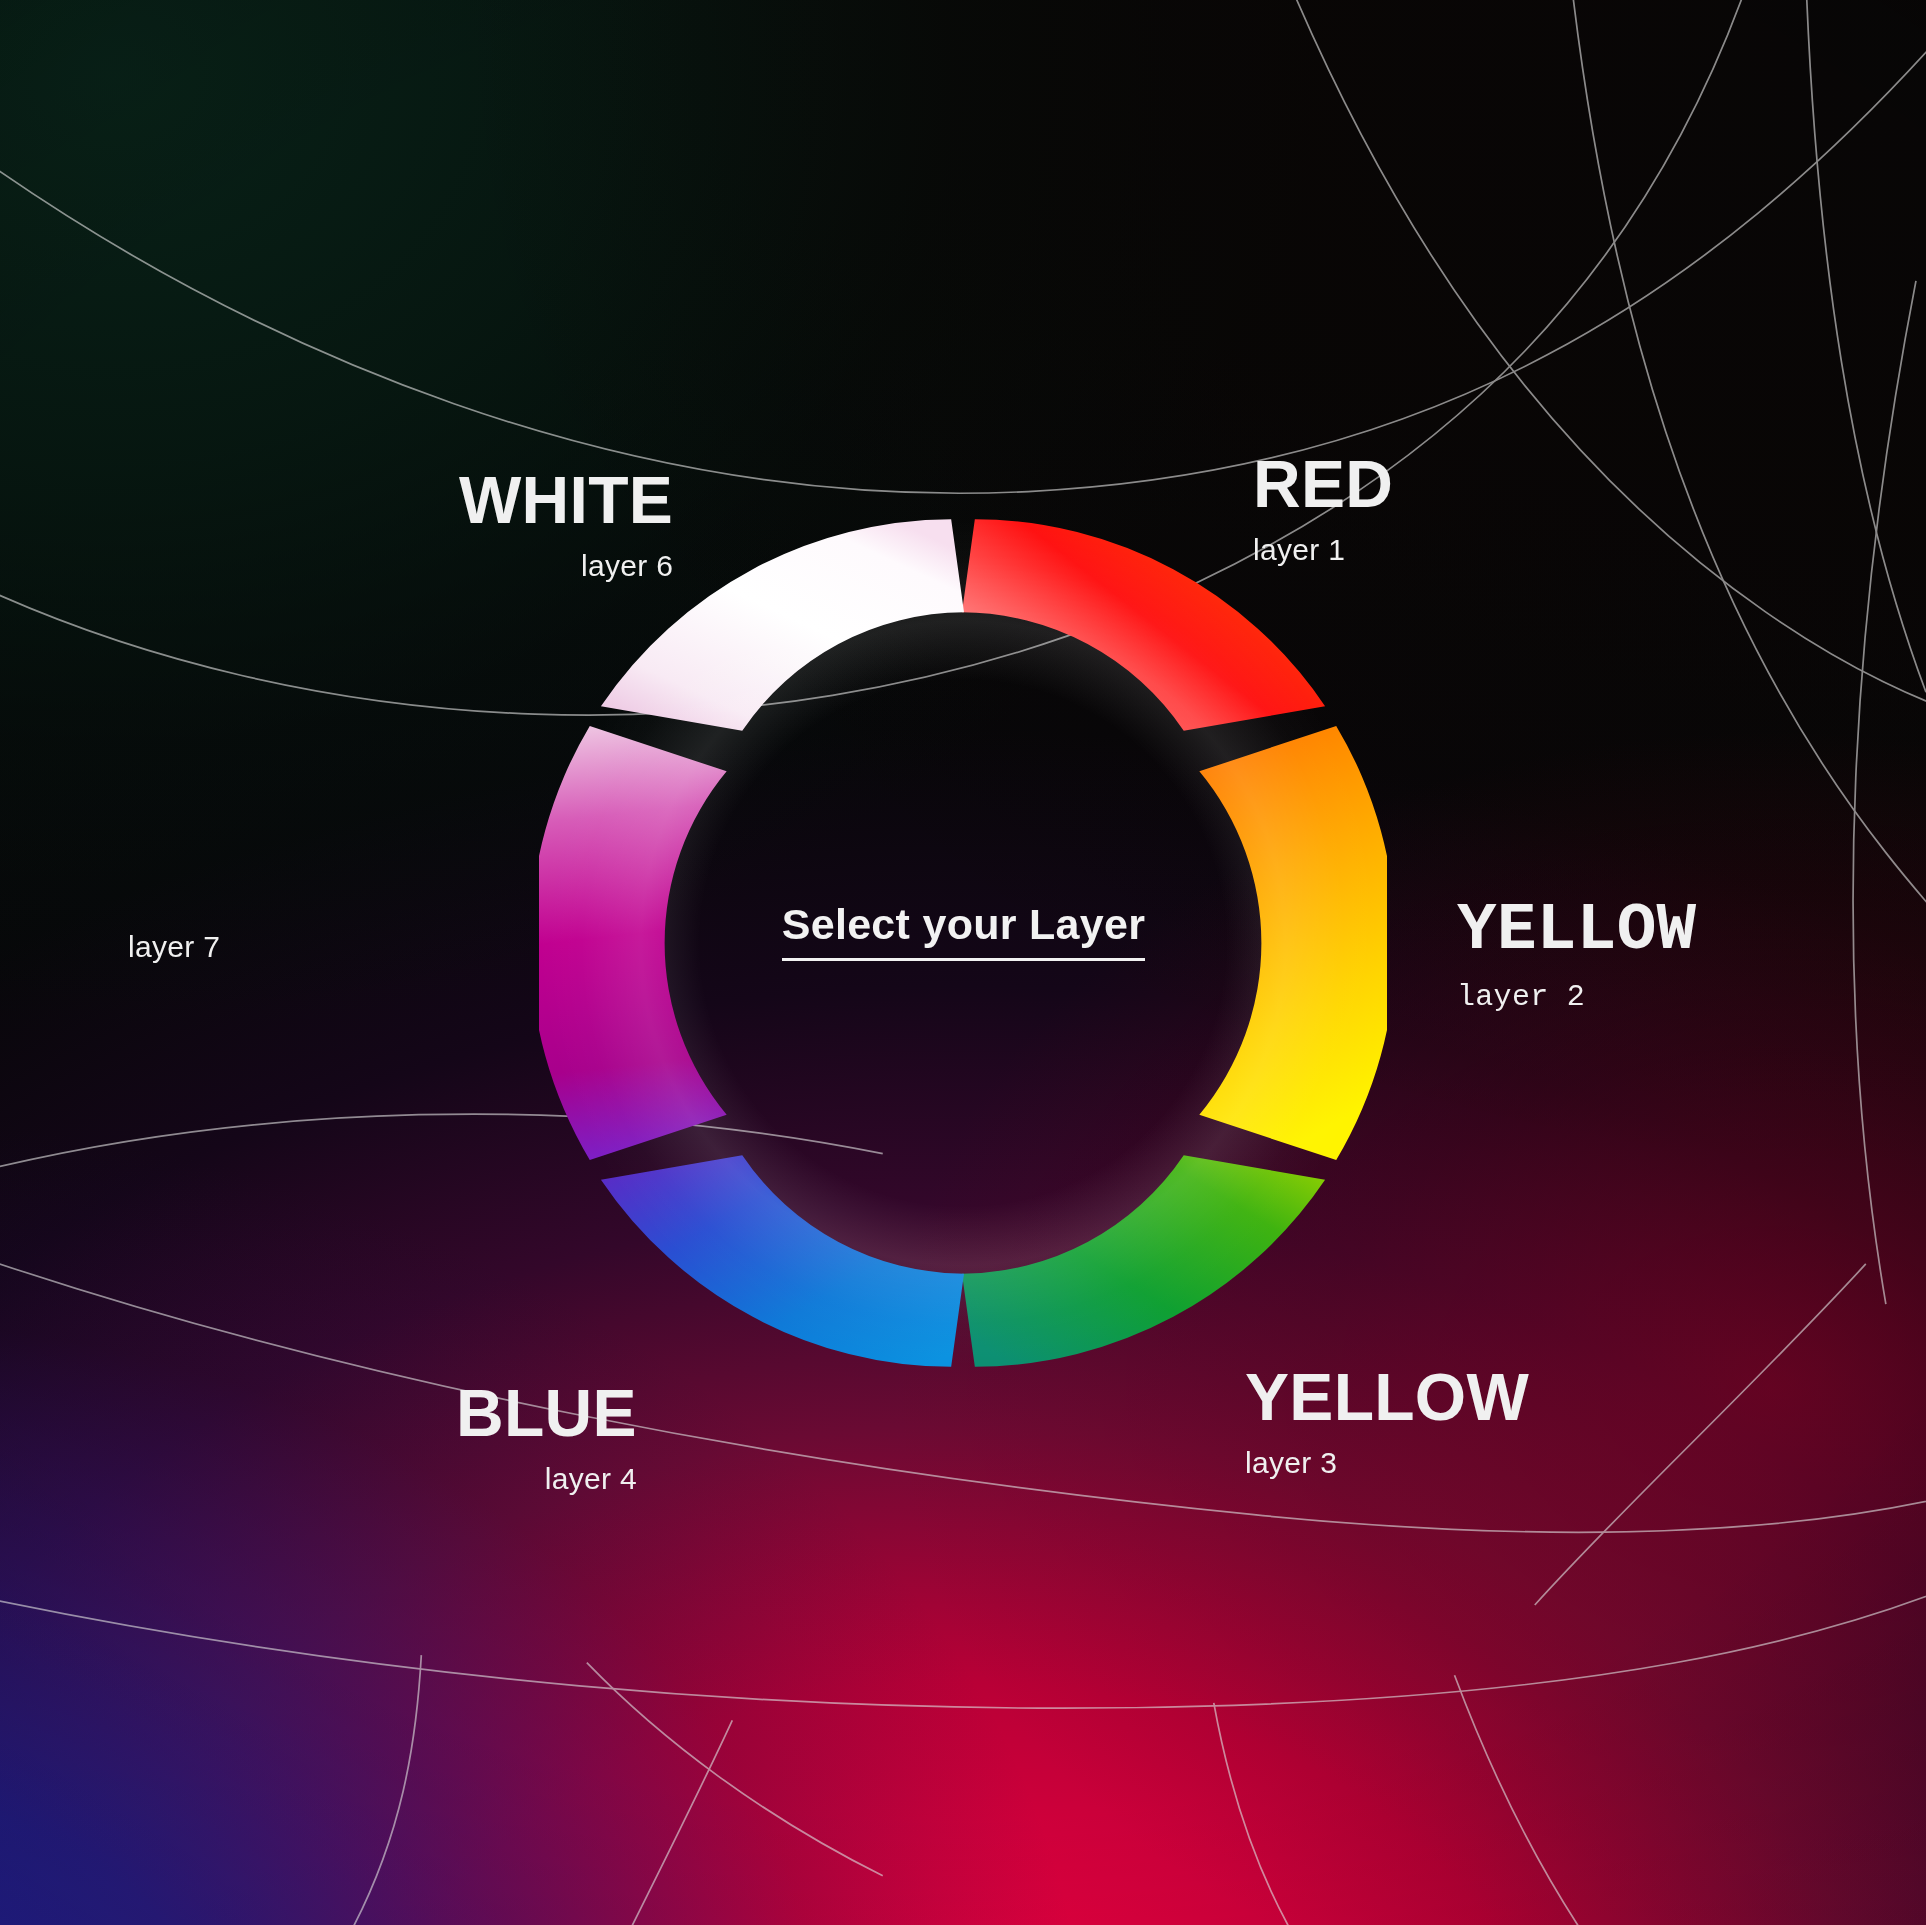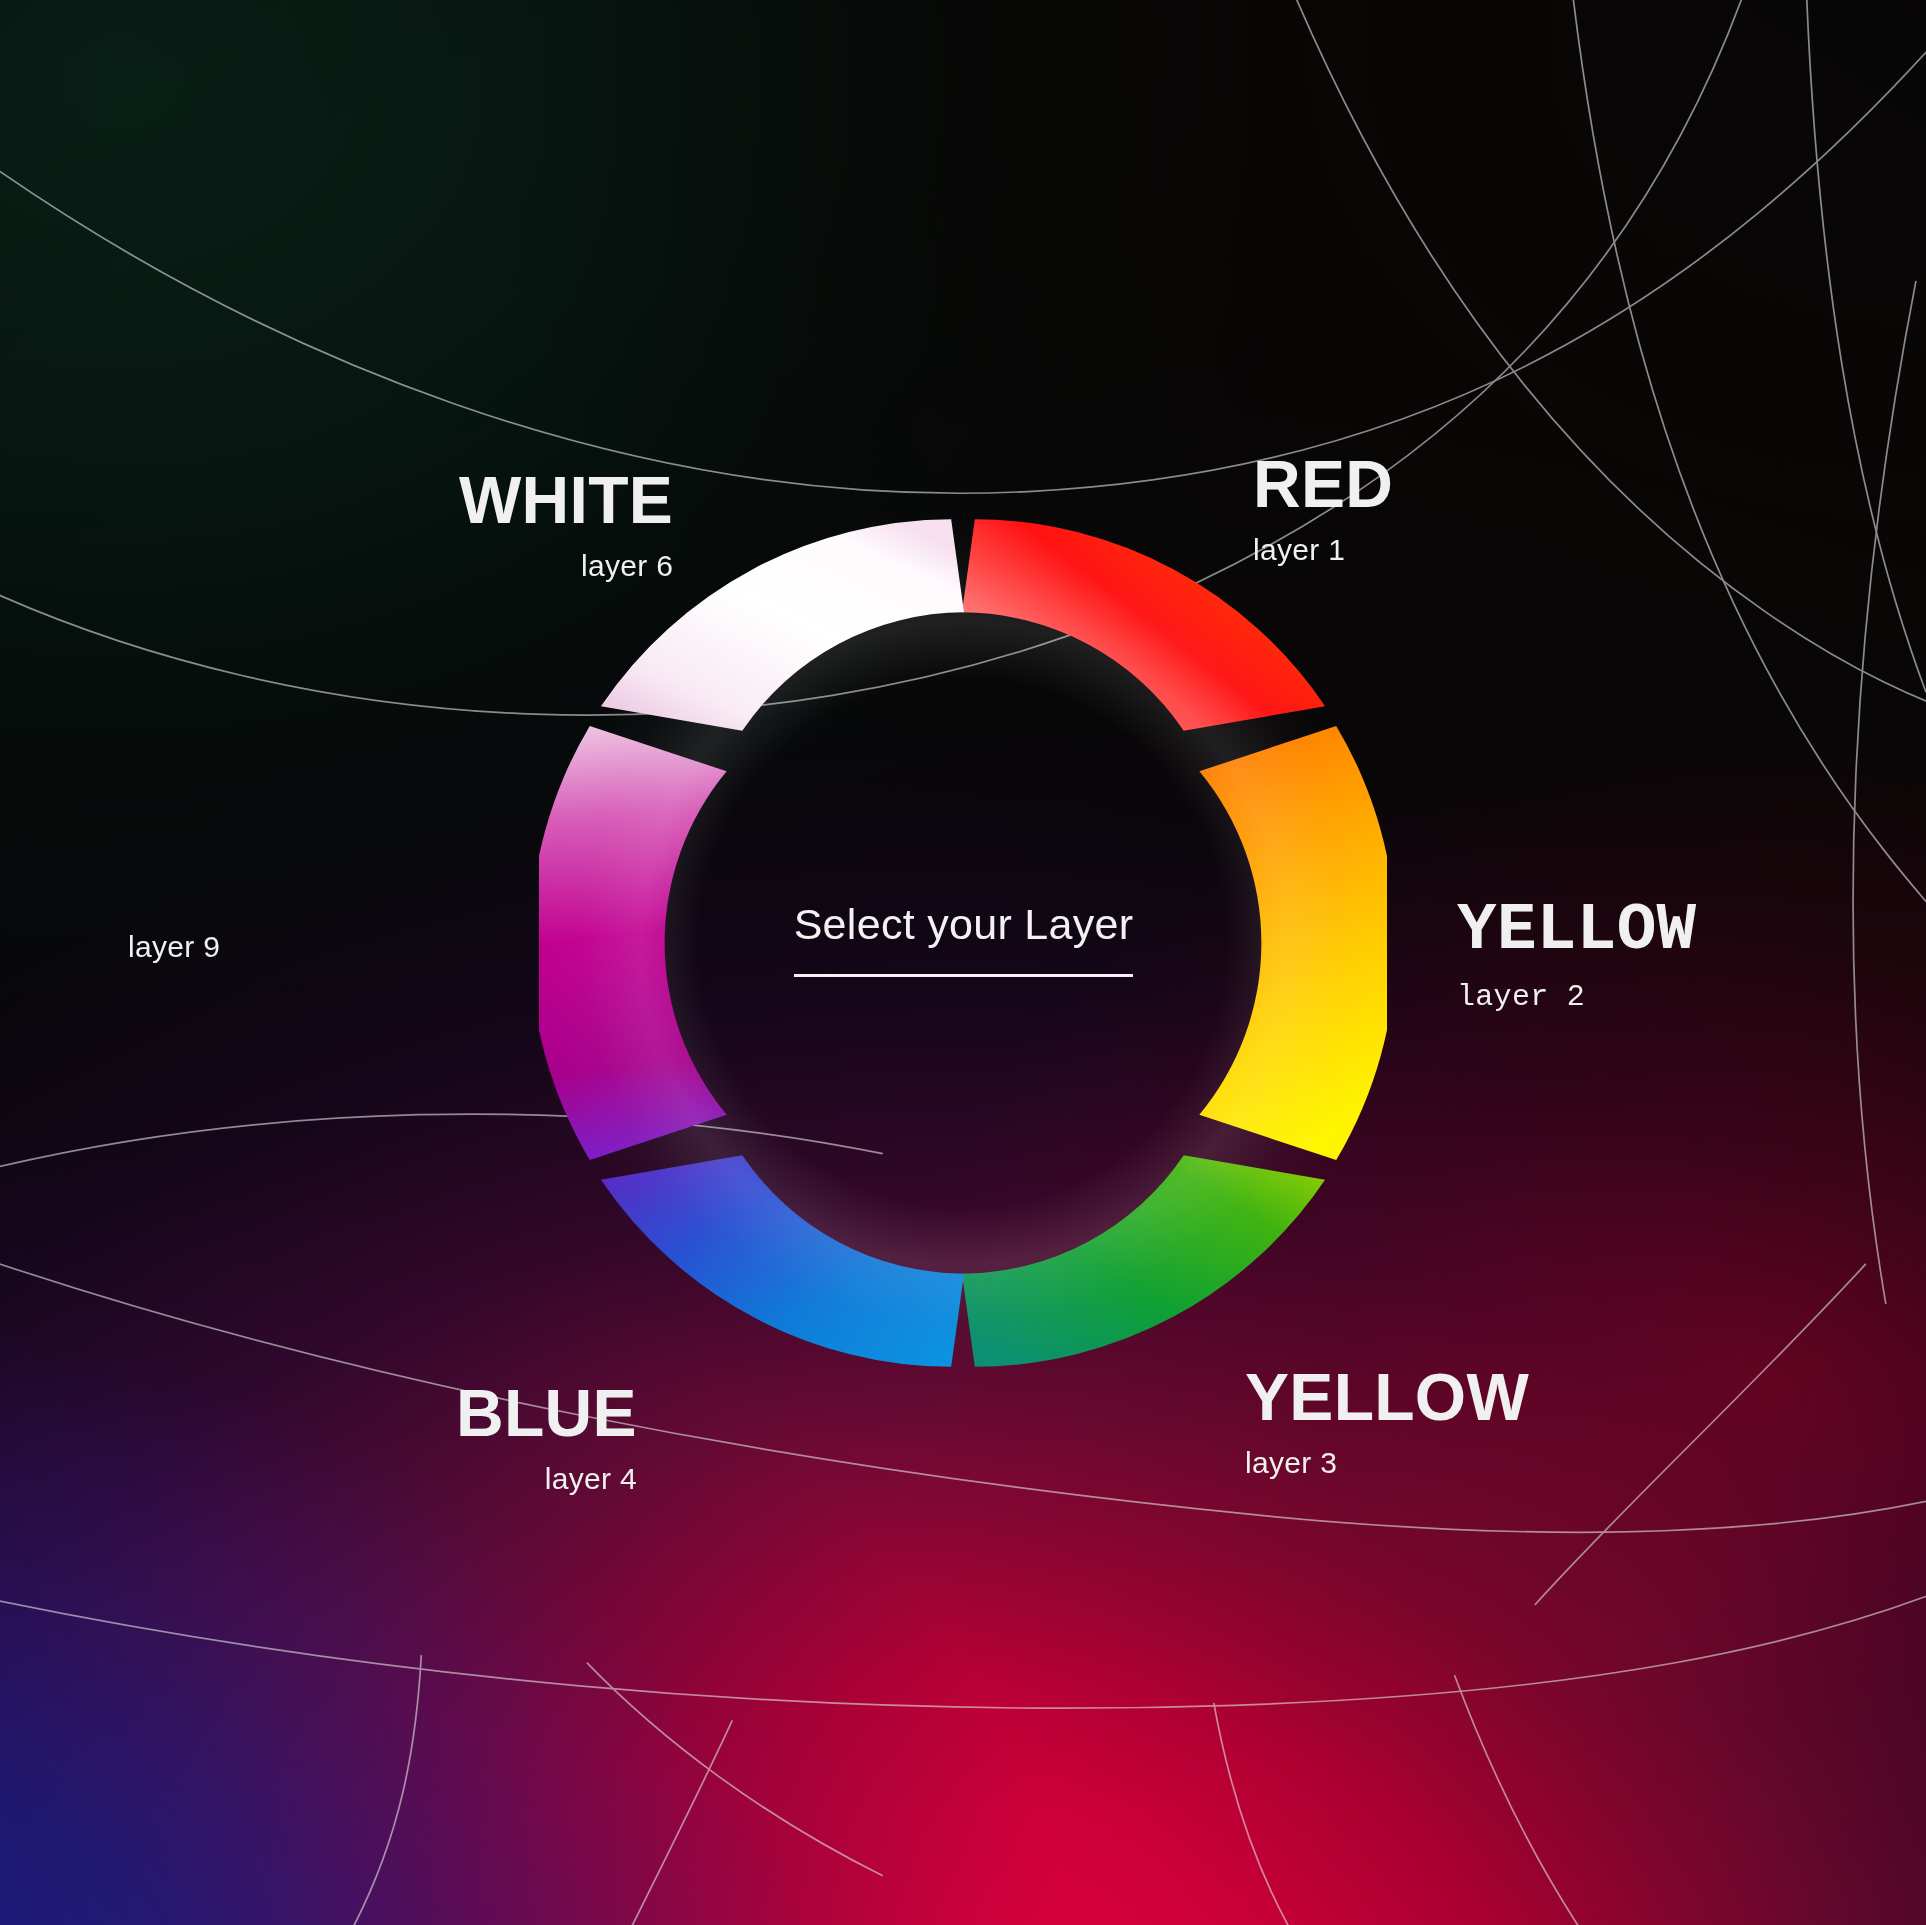--- a/index.html
+++ b/index.html
@@ -106,21 +106,22 @@
     text-align: center;
     color: #f2f2f2;
     font-size: 43px;
     font-weight: 400;
     letter-spacing: 0.3px;
     line-height: 1;
     cursor: pointer;
   }
   #center-label .u {
     border-bottom: 3.5px solid #f2f2f2;
-    padding-bottom: 26px;
+    padding-bottom: 10px;
+    font-weight: bold;
   }
 
   
   .lbl {
     position: absolute;
     color: #f0f0f0;
     line-height: 1.0;
     white-space: nowrap;
   }
   .lbl .t {
@@ -274,21 +275,21 @@
     <span class="t">YELLOW</span>
     <span class="s">layer 3</span>
   </div>
 
   <div class="lbl left" id="label-blue">
     <span class="t">BLUE</span>
     <span class="s">layer 4</span>
   </div>
 
   <div class="lbl left" id="label-purple">
-    <span class="s">layer 9</span>
+    <span class="s">layer 7</span>
   </div>
 
   <div class="lbl left" id="label-white">
     <span class="t">WHITE</span>
     <span class="s">layer 6</span>
   </div>
 
 </div>
 
 

